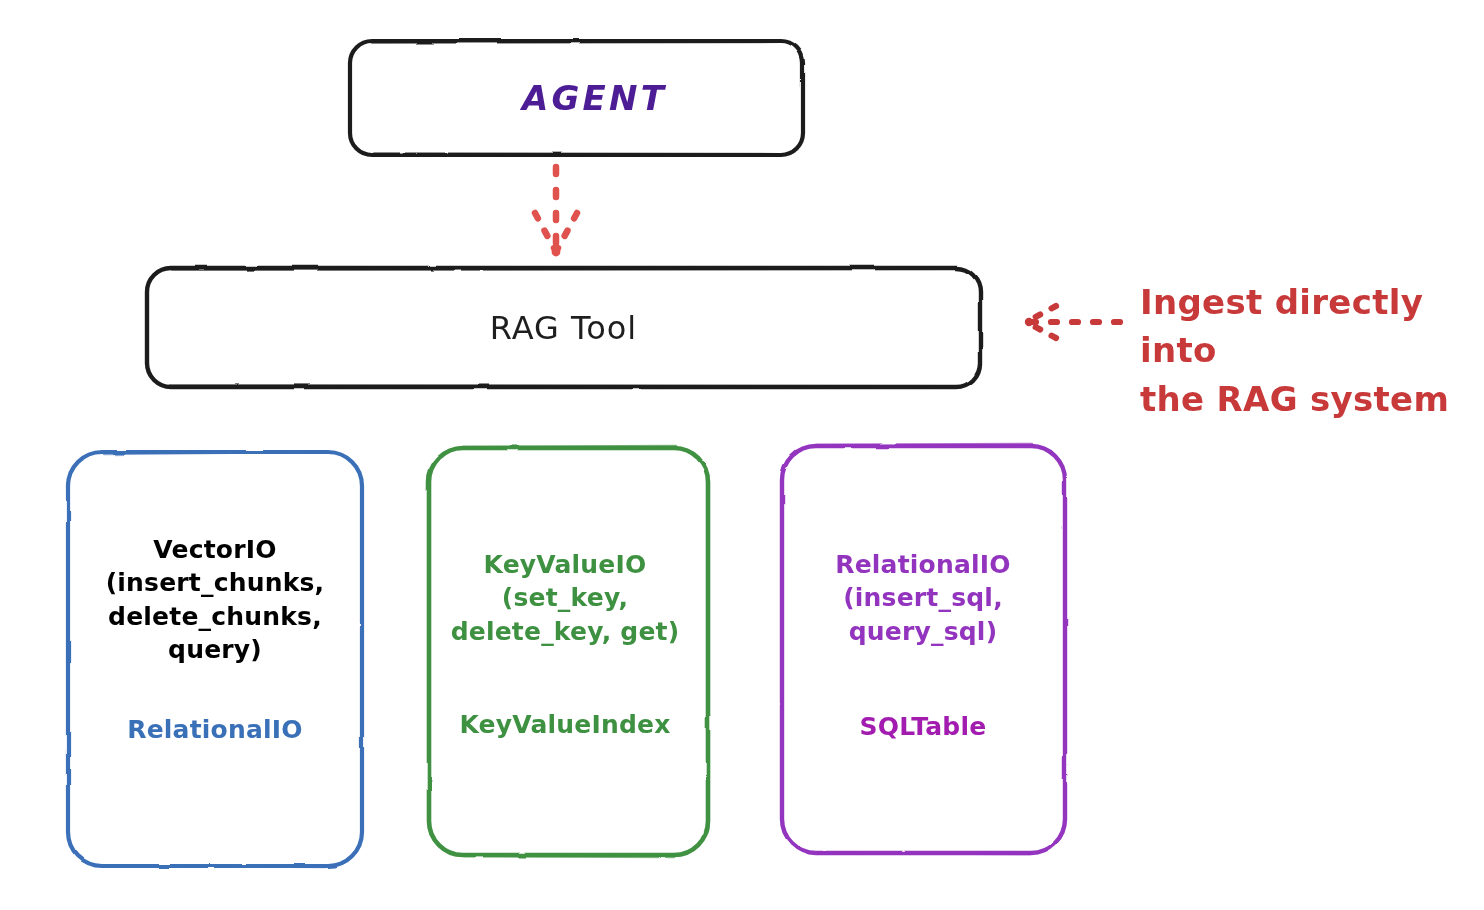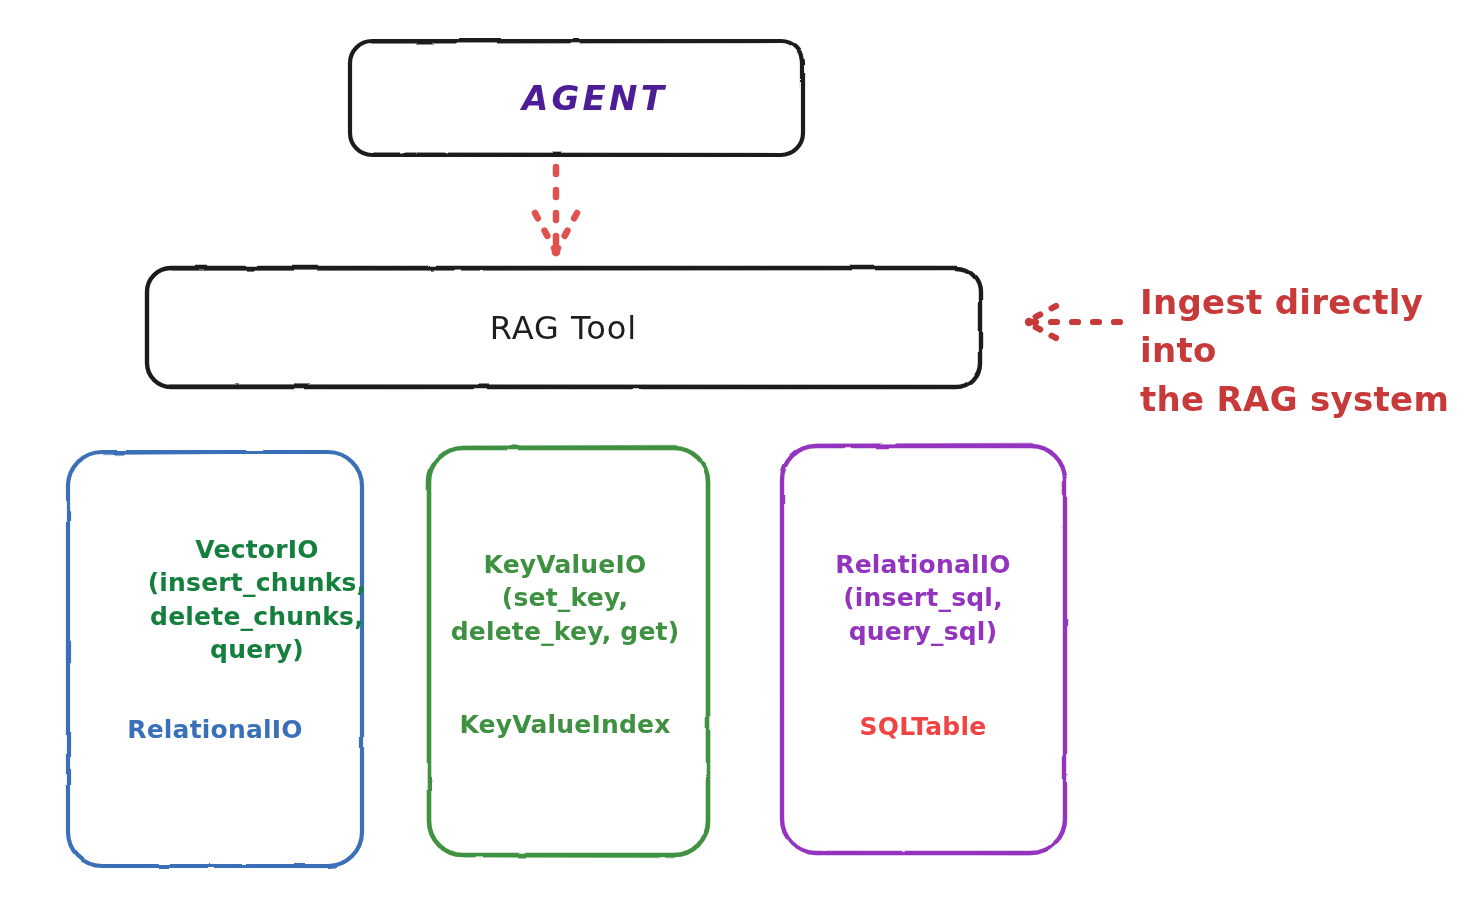--- a/index.html
+++ b/index.html
@@ -63,26 +63,26 @@
   
   .card-text {
     position: absolute;
     text-align: center;
     font-size: 25px;
     line-height: 1.33;
     white-space: pre-line;
     font-weight: 600;
     letter-spacing: 0.2px;
   }
-  #vector-methods { left: 66px;  top: 533px; width: 298px; color: #15803d; padding-left: 42px; }
+  #vector-methods { left: 66px;  top: 533px; width: 298px; color: #000000; }
   #vector-index   { left: 66px;  top: 713px; width: 298px; color: #3a70b8; }
   #kv-methods     { left: 418px; top: 548px; width: 294px; color: #3f9142; }
   #kv-index       { left: 418px; top: 708px; width: 294px; color: #3f9142; }
   #rel-methods    { left: 778px; top: 548px; width: 290px; color: #9334bf; }
-  #rel-index      { left: 778px; top: 710px; width: 290px; color: #ef4444; }
+  #rel-index      { left: 778px; top: 710px; width: 290px; color: #a21caf; }
 
   
   #ingest-note {
     position: absolute;
     left: 1140px;
     top: 278px;
     width: 330px;
     font-size: 34px;
     font-weight: 600;
     line-height: 1.42;

